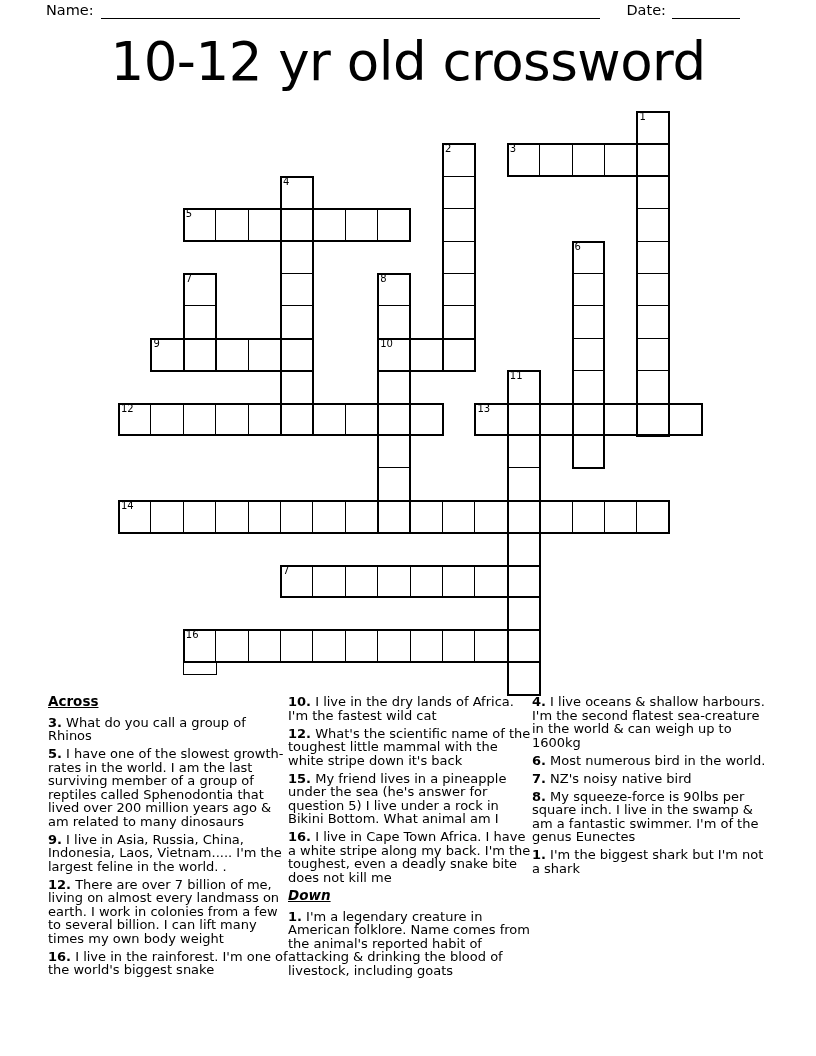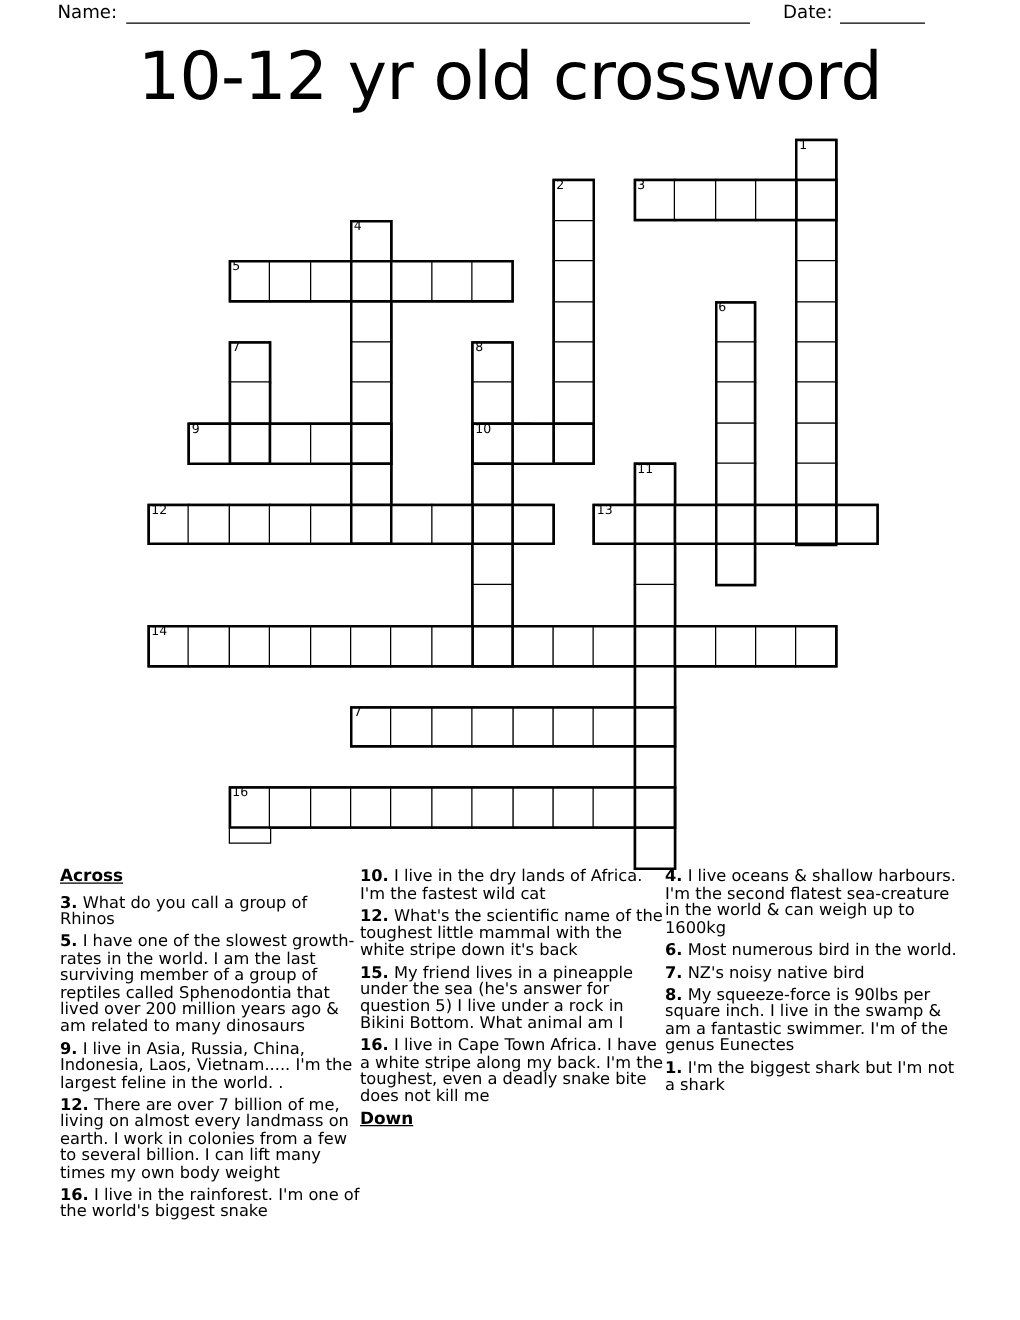--- a/index.html
+++ b/index.html
@@ -81,21 +81,21 @@
   }
   .clue-col-1 { left: 48px; }
   .clue-col-2 { left: 288px; }
   .clue-col-3 { left: 532px; }
   .clue-header {
     font-weight: bold;
     text-decoration: underline;
     font-size: 13.5px;
     margin: 0 0 7px 0;
   }
-  .clue-header.mid { margin-top: 5px; }
+  .clue-header.mid { margin-top: 5px; font-style: italic; }
   .clue { margin: 0 0 4.5px 0; }
   .clue b { font-weight: bold; }
 </style>
 </head>
 <body>
 
 <div class="page">
 
   <div class="topbar">
     <span class="label">Name:</span>
@@ -276,20 +276,21 @@
         <p class="clue"><b>9.</b> I live in Asia, Russia, China, Indonesia, Laos, Vietnam..... I'm the largest feline in the world. .</p>
         <p class="clue"><b>12.</b> There are over 7 billion of me, living on almost every landmass on earth. I work in colonies from a few to several billion. I can lift many times my own body weight</p>
         <p class="clue"><b>16.</b> I live in the rainforest. I'm one of the world's biggest snake</p>
       </div>
       <div class="clue-col clue-col-2">
         <p class="clue"><b>10.</b> I live in the dry lands of Africa. I'm the fastest wild cat</p>
         <p class="clue"><b>12.</b> What's the scientific name of the toughest little mammal with the white stripe down it's back</p>
         <p class="clue"><b>15.</b> My friend lives in a pineapple under the sea (he's answer for question 5) I live under a rock in Bikini Bottom. What animal am I</p>
         <p class="clue"><b>16.</b> I live in Cape Town Africa. I have a white stripe along my back. I'm the toughest, even a deadly snake bite does not kill me</p>
         <div class="clue-header mid">Down</div>
+        <p class="clue"><b>1.</b> I'm a legendary creature in American folklore. Name comes from the animal's reported habit of attacking &amp; drinking the blood of livestock, including goats</p>
       </div>
       <div class="clue-col clue-col-3">
         <p class="clue"><b>4.</b> I live oceans &amp; shallow harbours. I'm the second flatest sea-creature in the world &amp; can weigh up to 1600kg</p>
         <p class="clue"><b>6.</b> Most numerous bird in the world.</p>
         <p class="clue"><b>7.</b> NZ's noisy native bird</p>
         <p class="clue"><b>8.</b> My squeeze-force is 90lbs per square inch. I live in the swamp &amp; am a fantastic swimmer. I'm of the genus Eunectes</p>
         <p class="clue"><b>1.</b> I'm the biggest shark but I'm not a shark</p>
       </div>
     </div>
 

